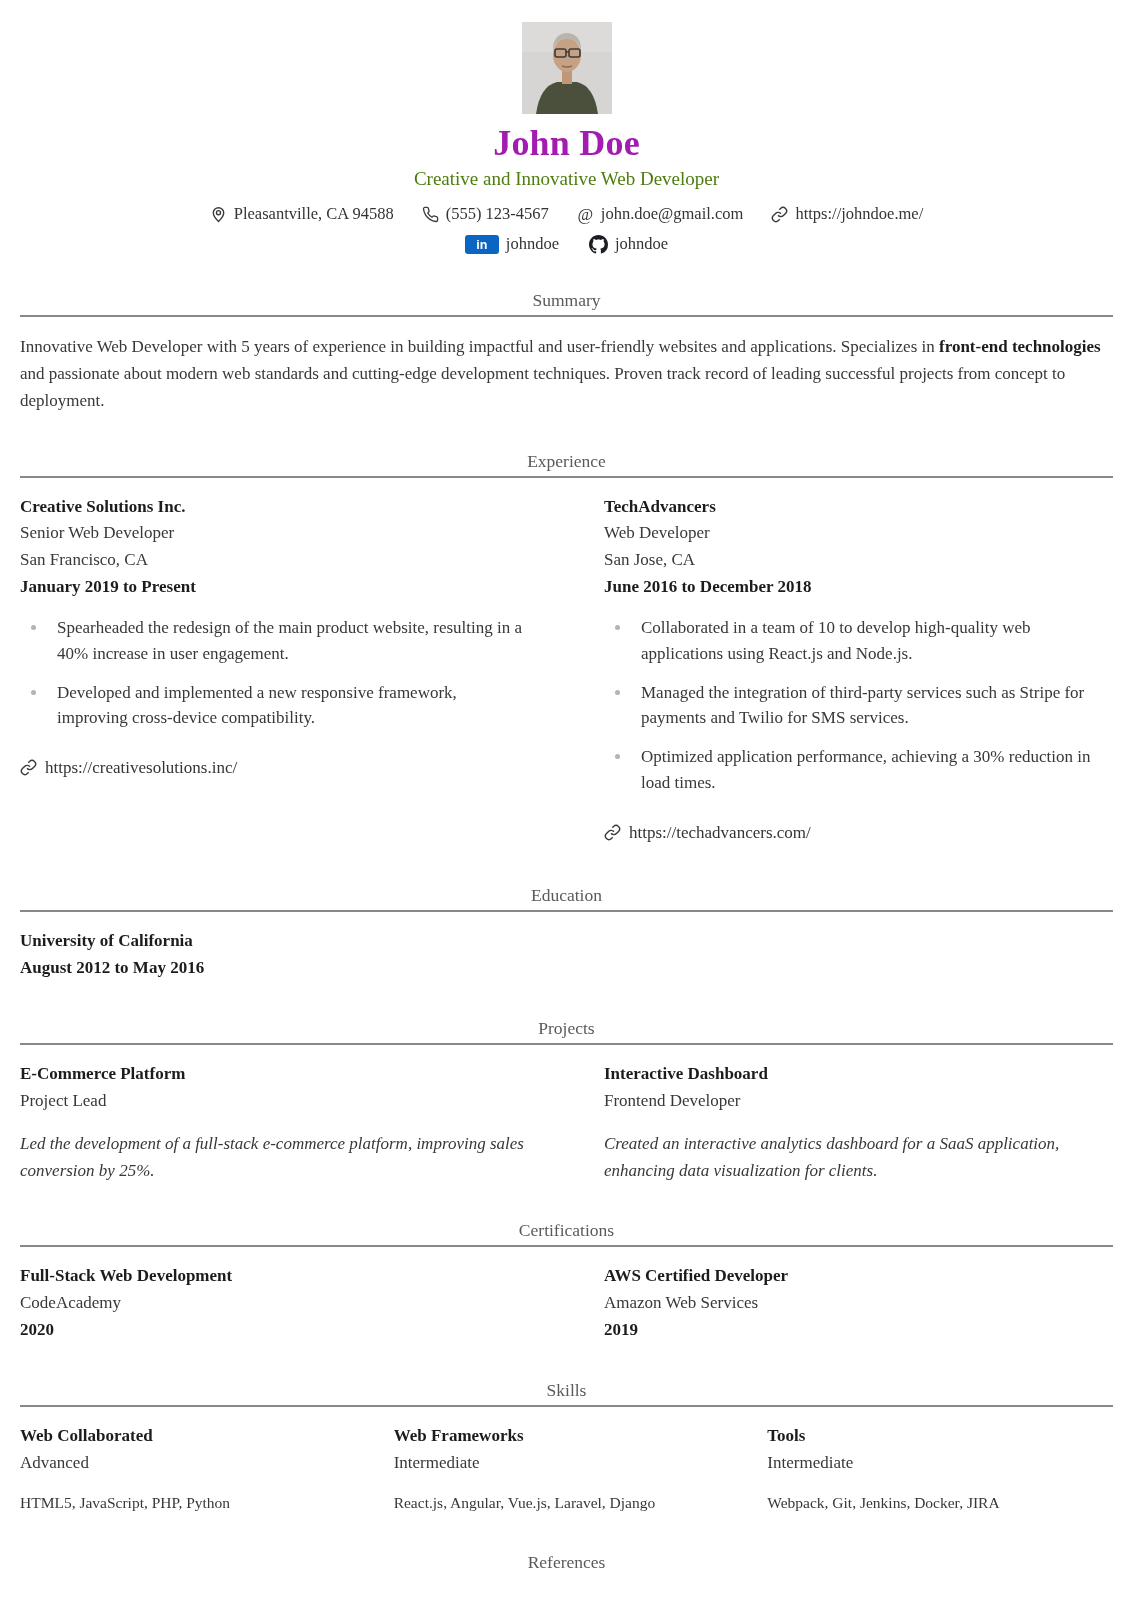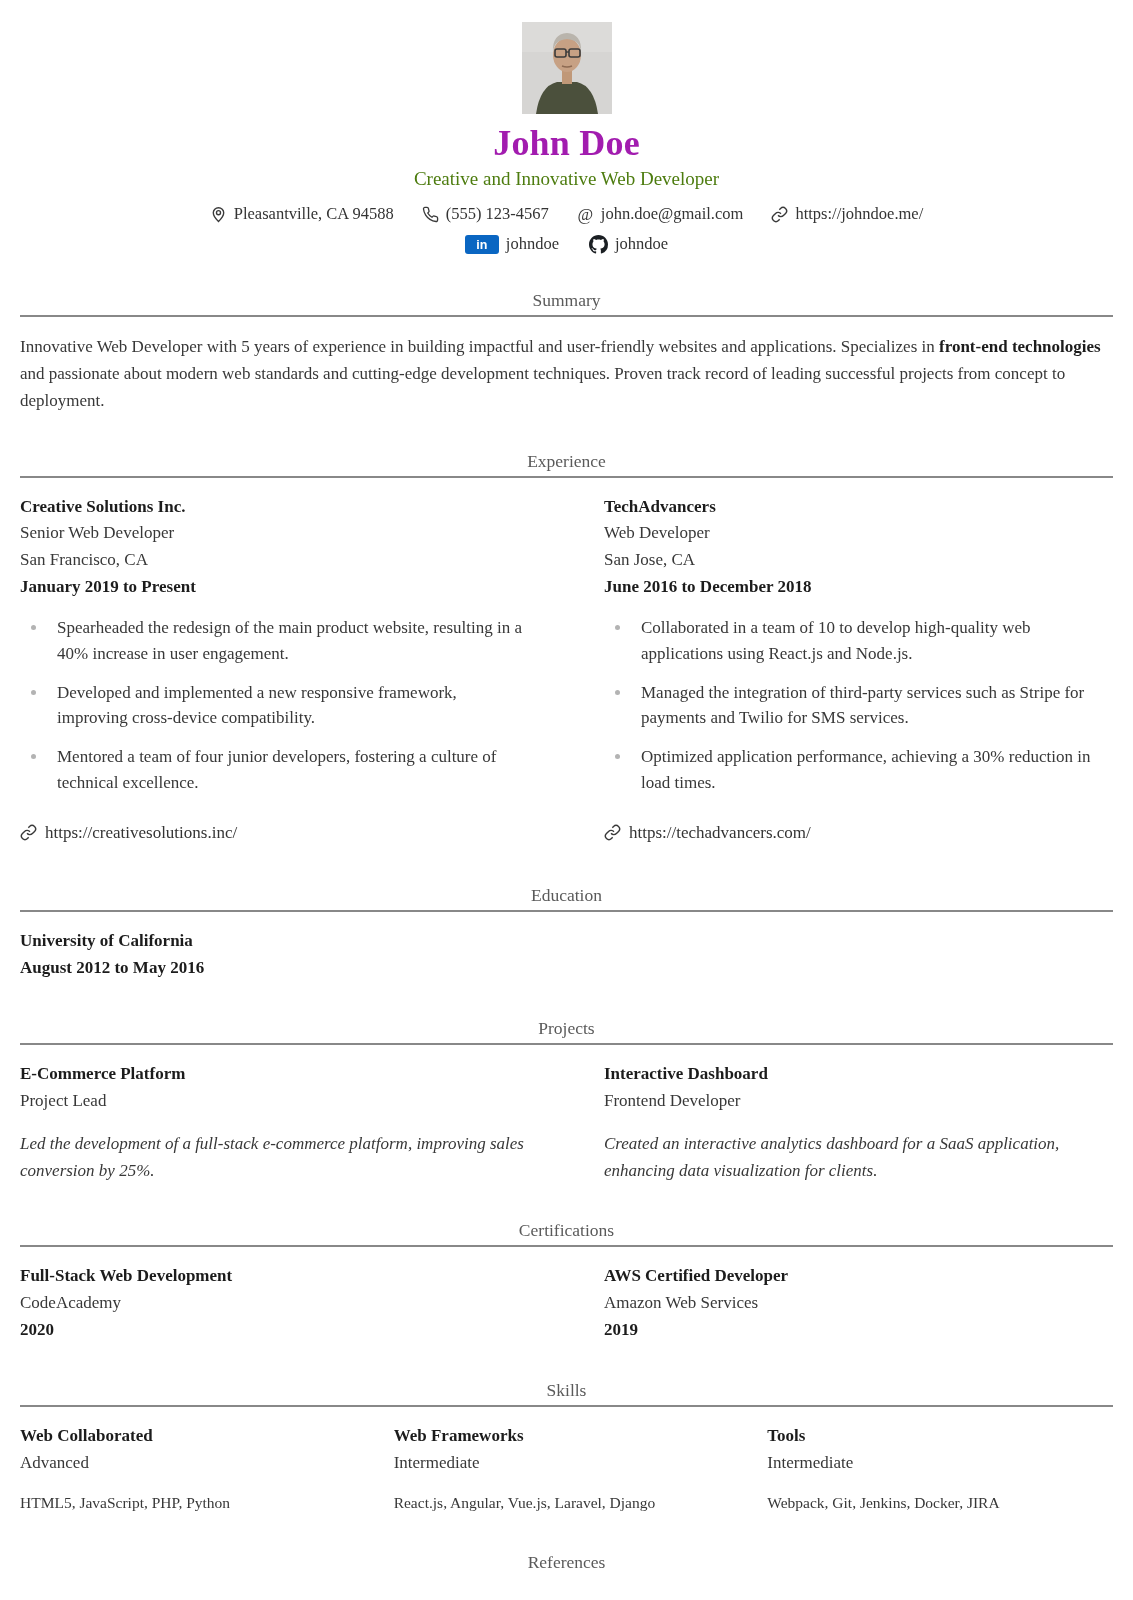--- a/index.html
+++ b/index.html
@@ -159,21 +159,20 @@
     <div class="section-body two-col">
 
       <div>
         <div class="entry-line b">Creative Solutions Inc.</div>
         <div class="entry-line">Senior Web Developer</div>
         <div class="entry-line">San Francisco, CA</div>
         <div class="entry-line b">January 2019 to Present</div>
         <ul class="bullets">
           <li>Spearheaded the redesign of the main product website, resulting in a 40% increase in user engagement.</li>
           <li>Developed and implemented a new responsive framework, improving cross-device compatibility.</li>
-          <li>Mentored a team of four junior developers, fostering a culture of technical excellence.</li>
         </ul>
         <span class="url-row">
           <span class="icon">
             <svg viewBox="0 0 24 24" fill="none" stroke="#3a3a3a" stroke-width="2">
               <path d="M10 13a5 5 0 0 0 7.54.54l3-3a5 5 0 0 0-7.07-7.07l-1.72 1.71"></path>
               <path d="M14 11a5 5 0 0 0-7.54-.54l-3 3a5 5 0 0 0 7.07 7.07l1.71-1.71"></path>
             </svg>
           </span>
           <span>https://creativesolutions.inc/</span>
         </span>

